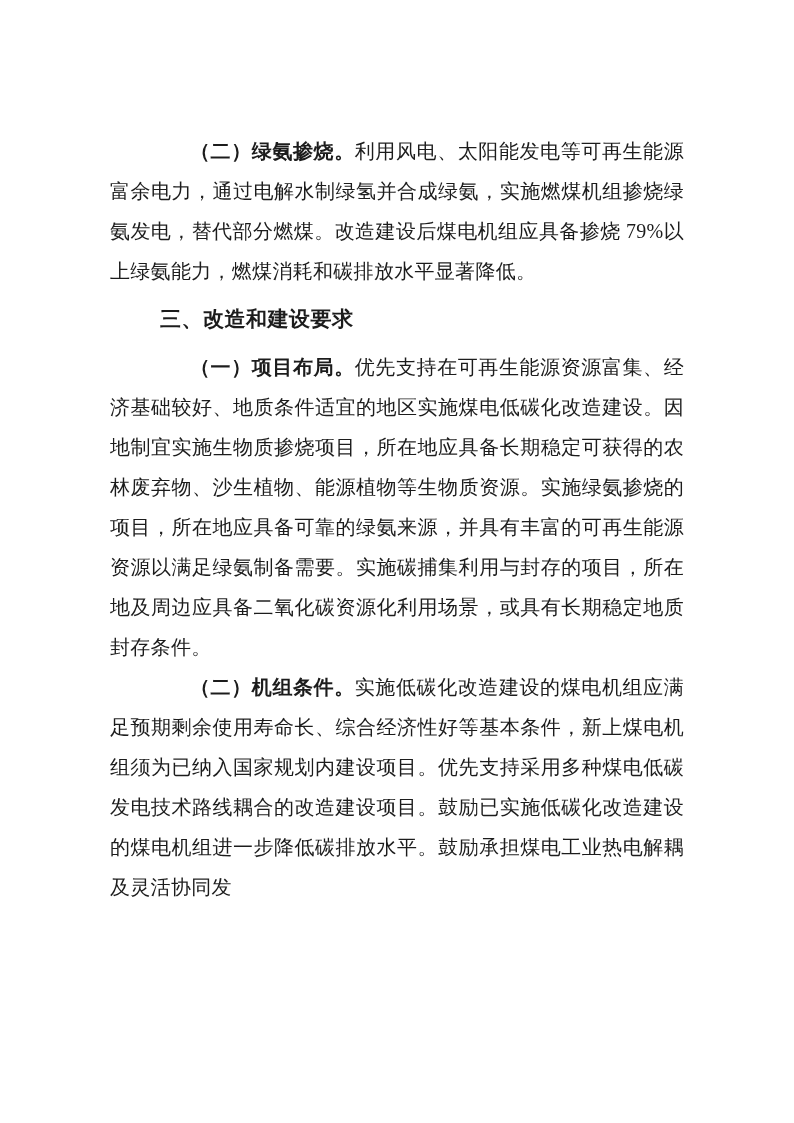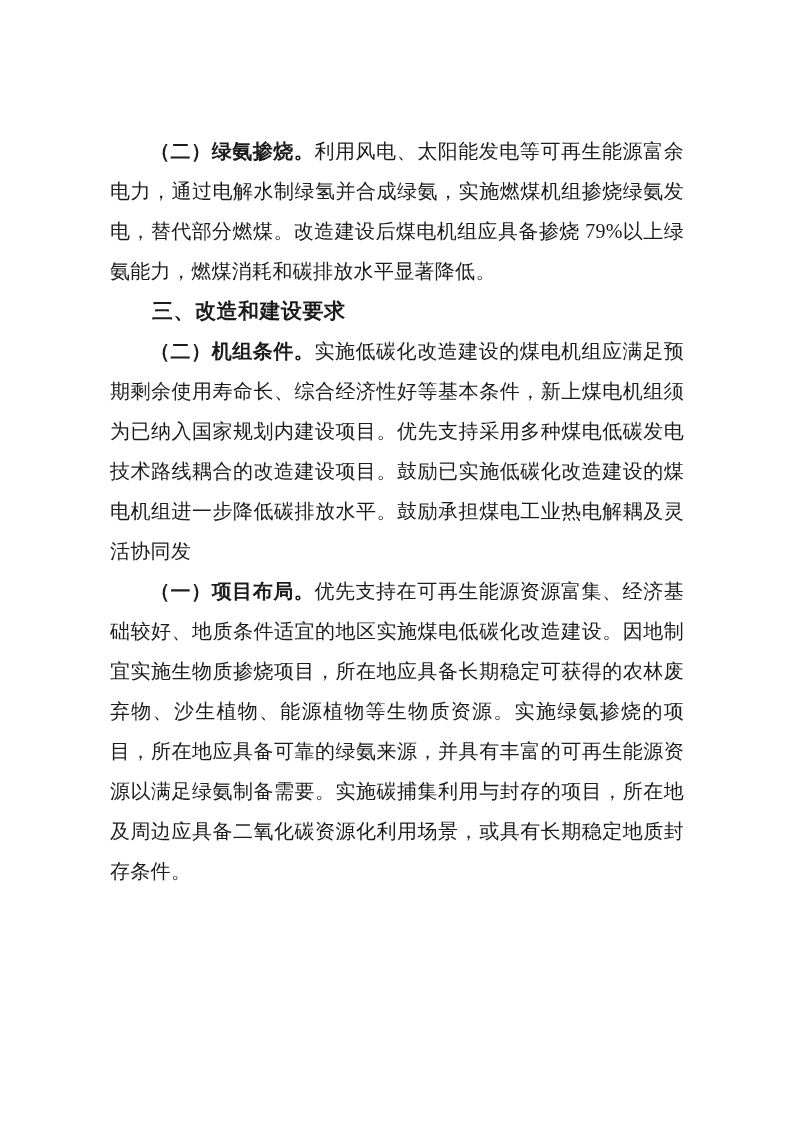--- a/index.html
+++ b/index.html
@@ -27,23 +27,24 @@
     text-align: justify;
   }
   .doc-para {
     margin: 0;
     padding: 0;
     text-indent: 2em;
     letter-spacing: 0.3px;
   }
   .doc-para .para-lead {
     font-weight: bold;
+    margin-left: 40px;
   }
   .doc-heading {
-    margin: 0;
+    margin: 8px;
     padding: 0;
     text-indent: 2em;
     font-family: "Liberation Sans", "DejaVu Sans", sans-serif;
     font-weight: bold;
     font-size: 21px;
     line-height: 40px;
     letter-spacing: 0.5px;
     text-align: left;
   }
 </style>
@@ -51,18 +52,18 @@
 <body>
 
 <div class="doc-page">
   <div class="doc-content">
 
     <p class="doc-para"><span class="para-lead">（二）绿氨掺烧。</span><span>利用风电、太阳能发电等可再生能源富余电力，通过电解水制绿氢并合成绿氨，实施燃煤机组掺烧绿氨发电，替代部分燃煤。改造建设后煤电机组应具备掺烧 79%以上绿氨能力，燃煤消耗和碳排放水平显著降低。</span></p>
 
 
     <h3 class="doc-heading">三、改造和建设要求</h3>
 
+    <p class="doc-para"><span class="para-lead">（一）项目布局。</span><span>优先支持在可再生能源资源富集、经济基础较好、地质条件适宜的地区实施煤电低碳化改造建设。因地制宜实施生物质掺烧项目，所在地应具备长期稳定可获得的农林废弃物、沙生植物、能源植物等生物质资源。实施绿氨掺烧的项目，所在地应具备可靠的绿氨来源，并具有丰富的可再生能源资源以满足绿氨制备需要。实施碳捕集利用与封存的项目，所在地及周边应具备二氧化碳资源化利用场景，或具有长期稳定地质封存条件。</span></p>
+
     <p class="doc-para"><span class="para-lead">（二）机组条件。</span><span>实施低碳化改造建设的煤电机组应满足预期剩余使用寿命长、综合经济性好等基本条件，新上煤电机组须为已纳入国家规划内建设项目。优先支持采用多种煤电低碳发电技术路线耦合的改造建设项目。鼓励已实施低碳化改造建设的煤电机组进一步降低碳排放水平。鼓励承担煤电工业热电解耦及灵活协同发</span></p>
-
-    <p class="doc-para"><span class="para-lead">（一）项目布局。</span><span>优先支持在可再生能源资源富集、经济基础较好、地质条件适宜的地区实施煤电低碳化改造建设。因地制宜实施生物质掺烧项目，所在地应具备长期稳定可获得的农林废弃物、沙生植物、能源植物等生物质资源。实施绿氨掺烧的项目，所在地应具备可靠的绿氨来源，并具有丰富的可再生能源资源以满足绿氨制备需要。实施碳捕集利用与封存的项目，所在地及周边应具备二氧化碳资源化利用场景，或具有长期稳定地质封存条件。</span></p>
 
   </div>
 </div>
 
 </body></html>

